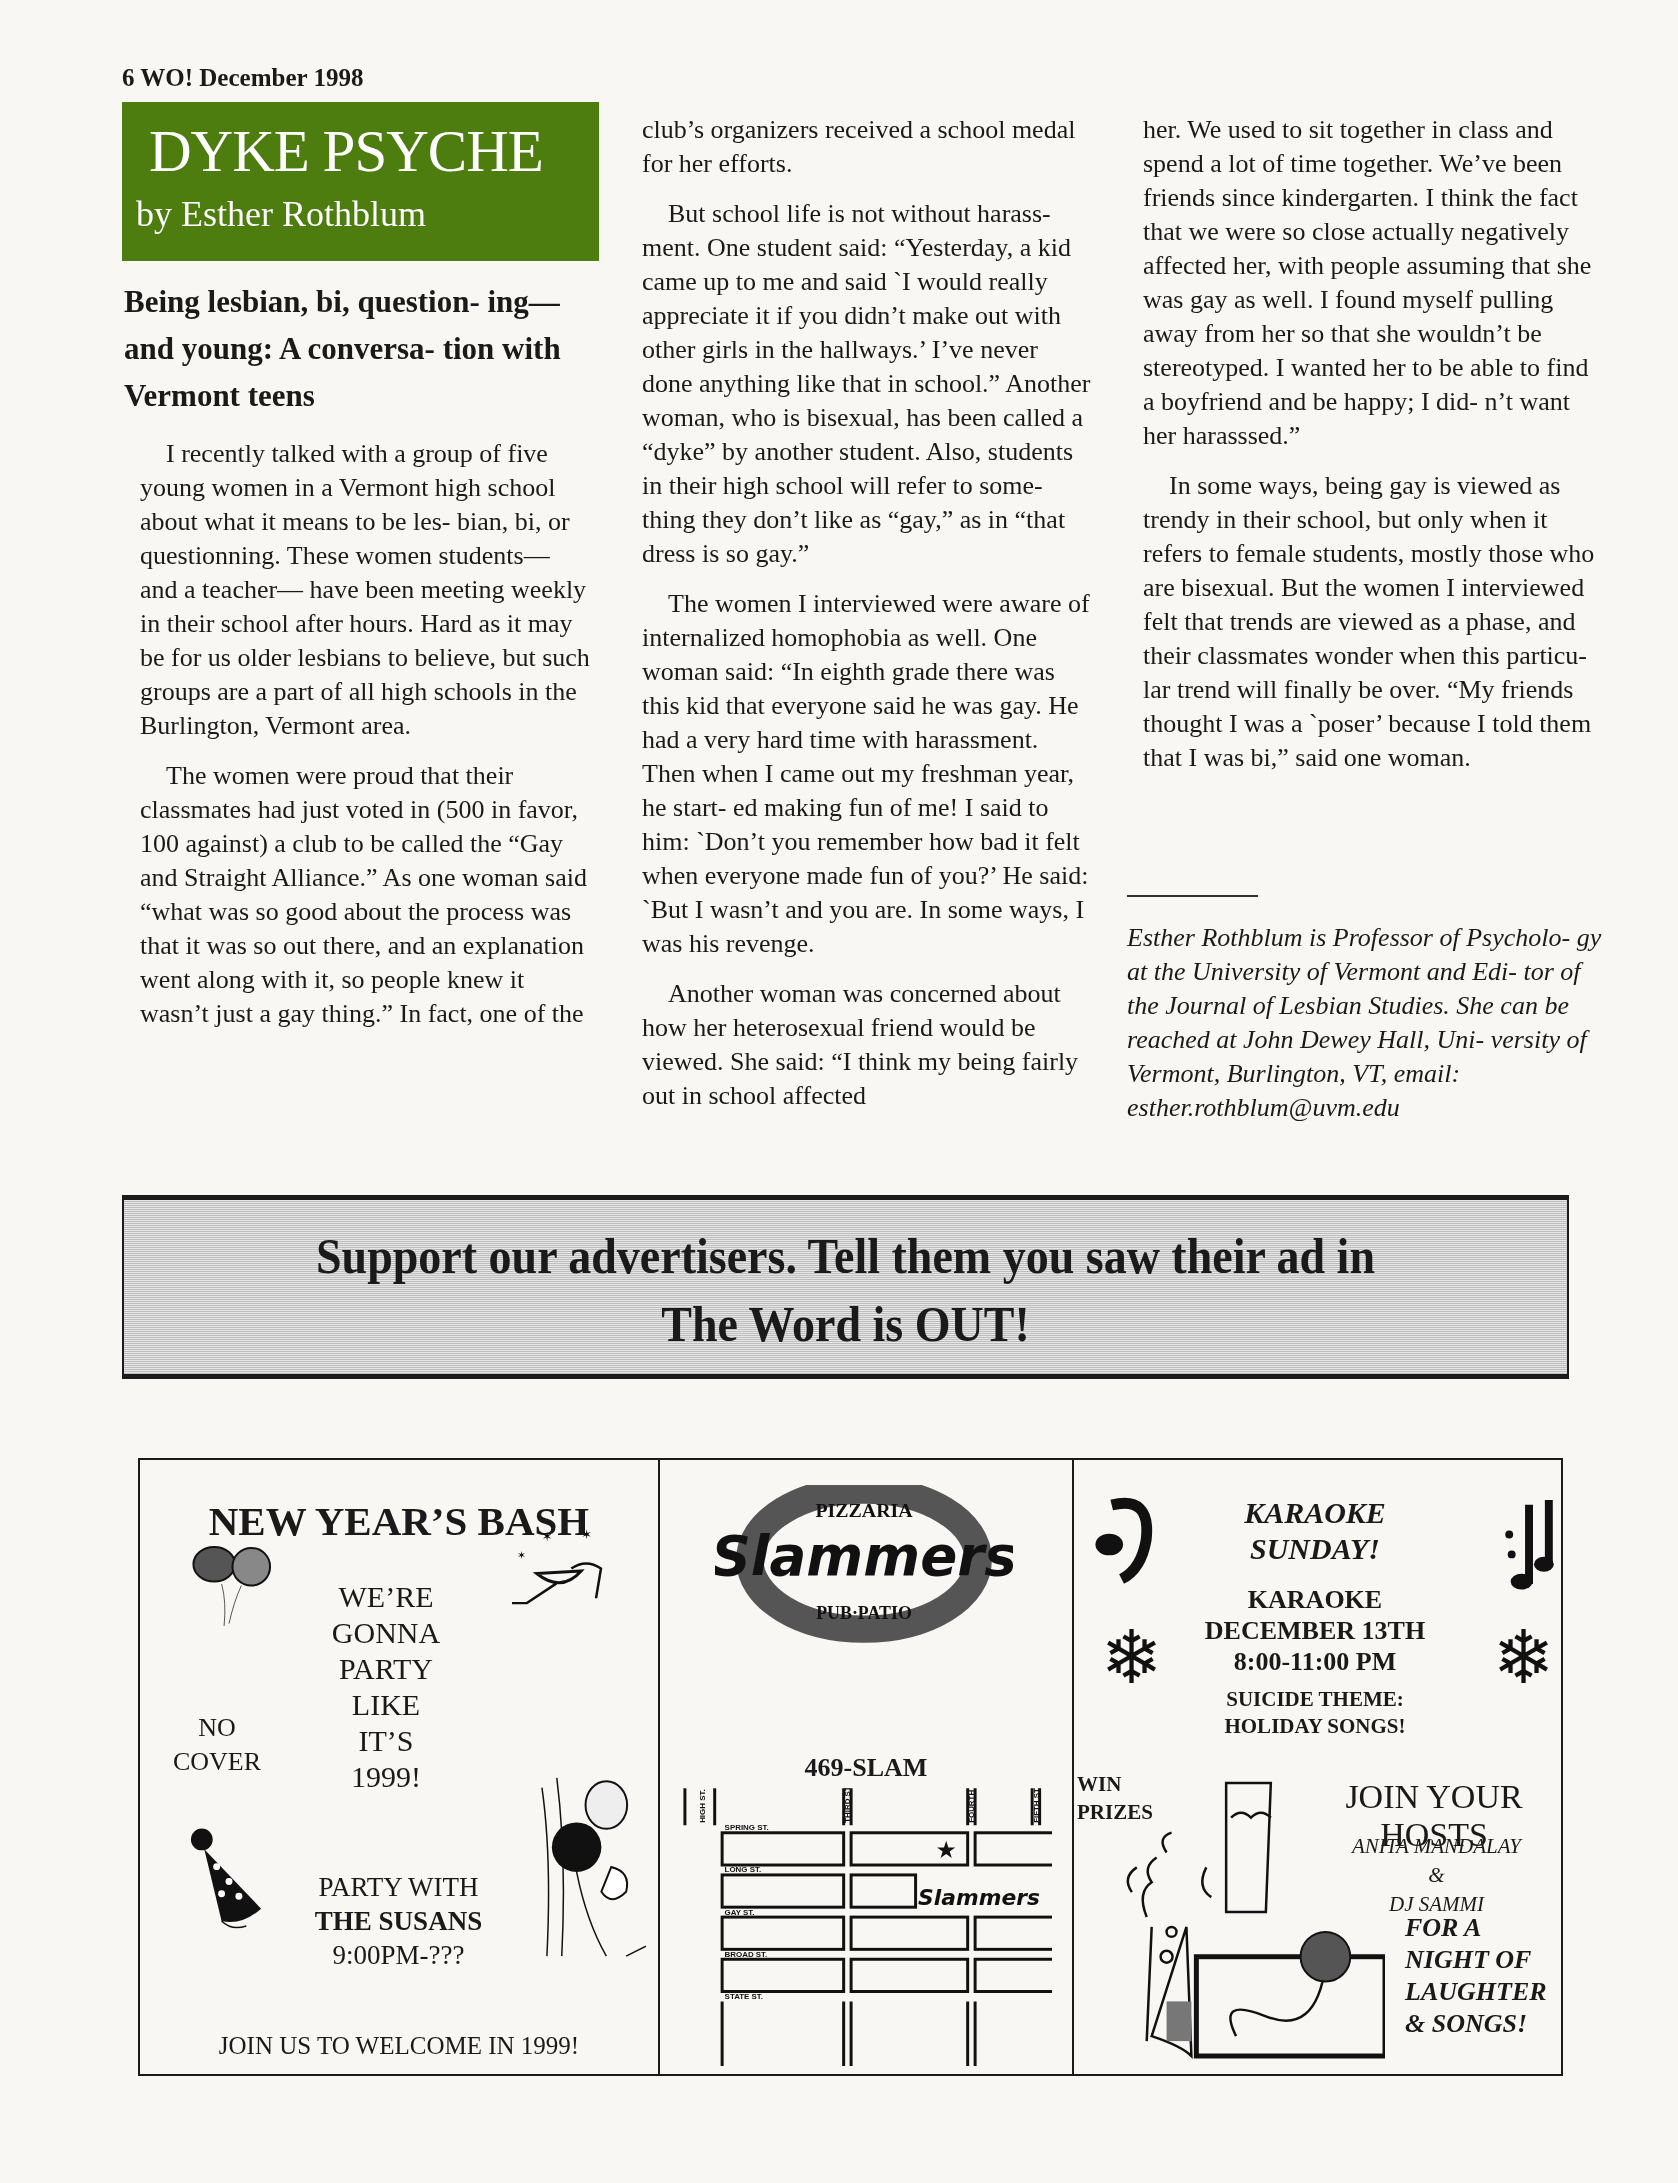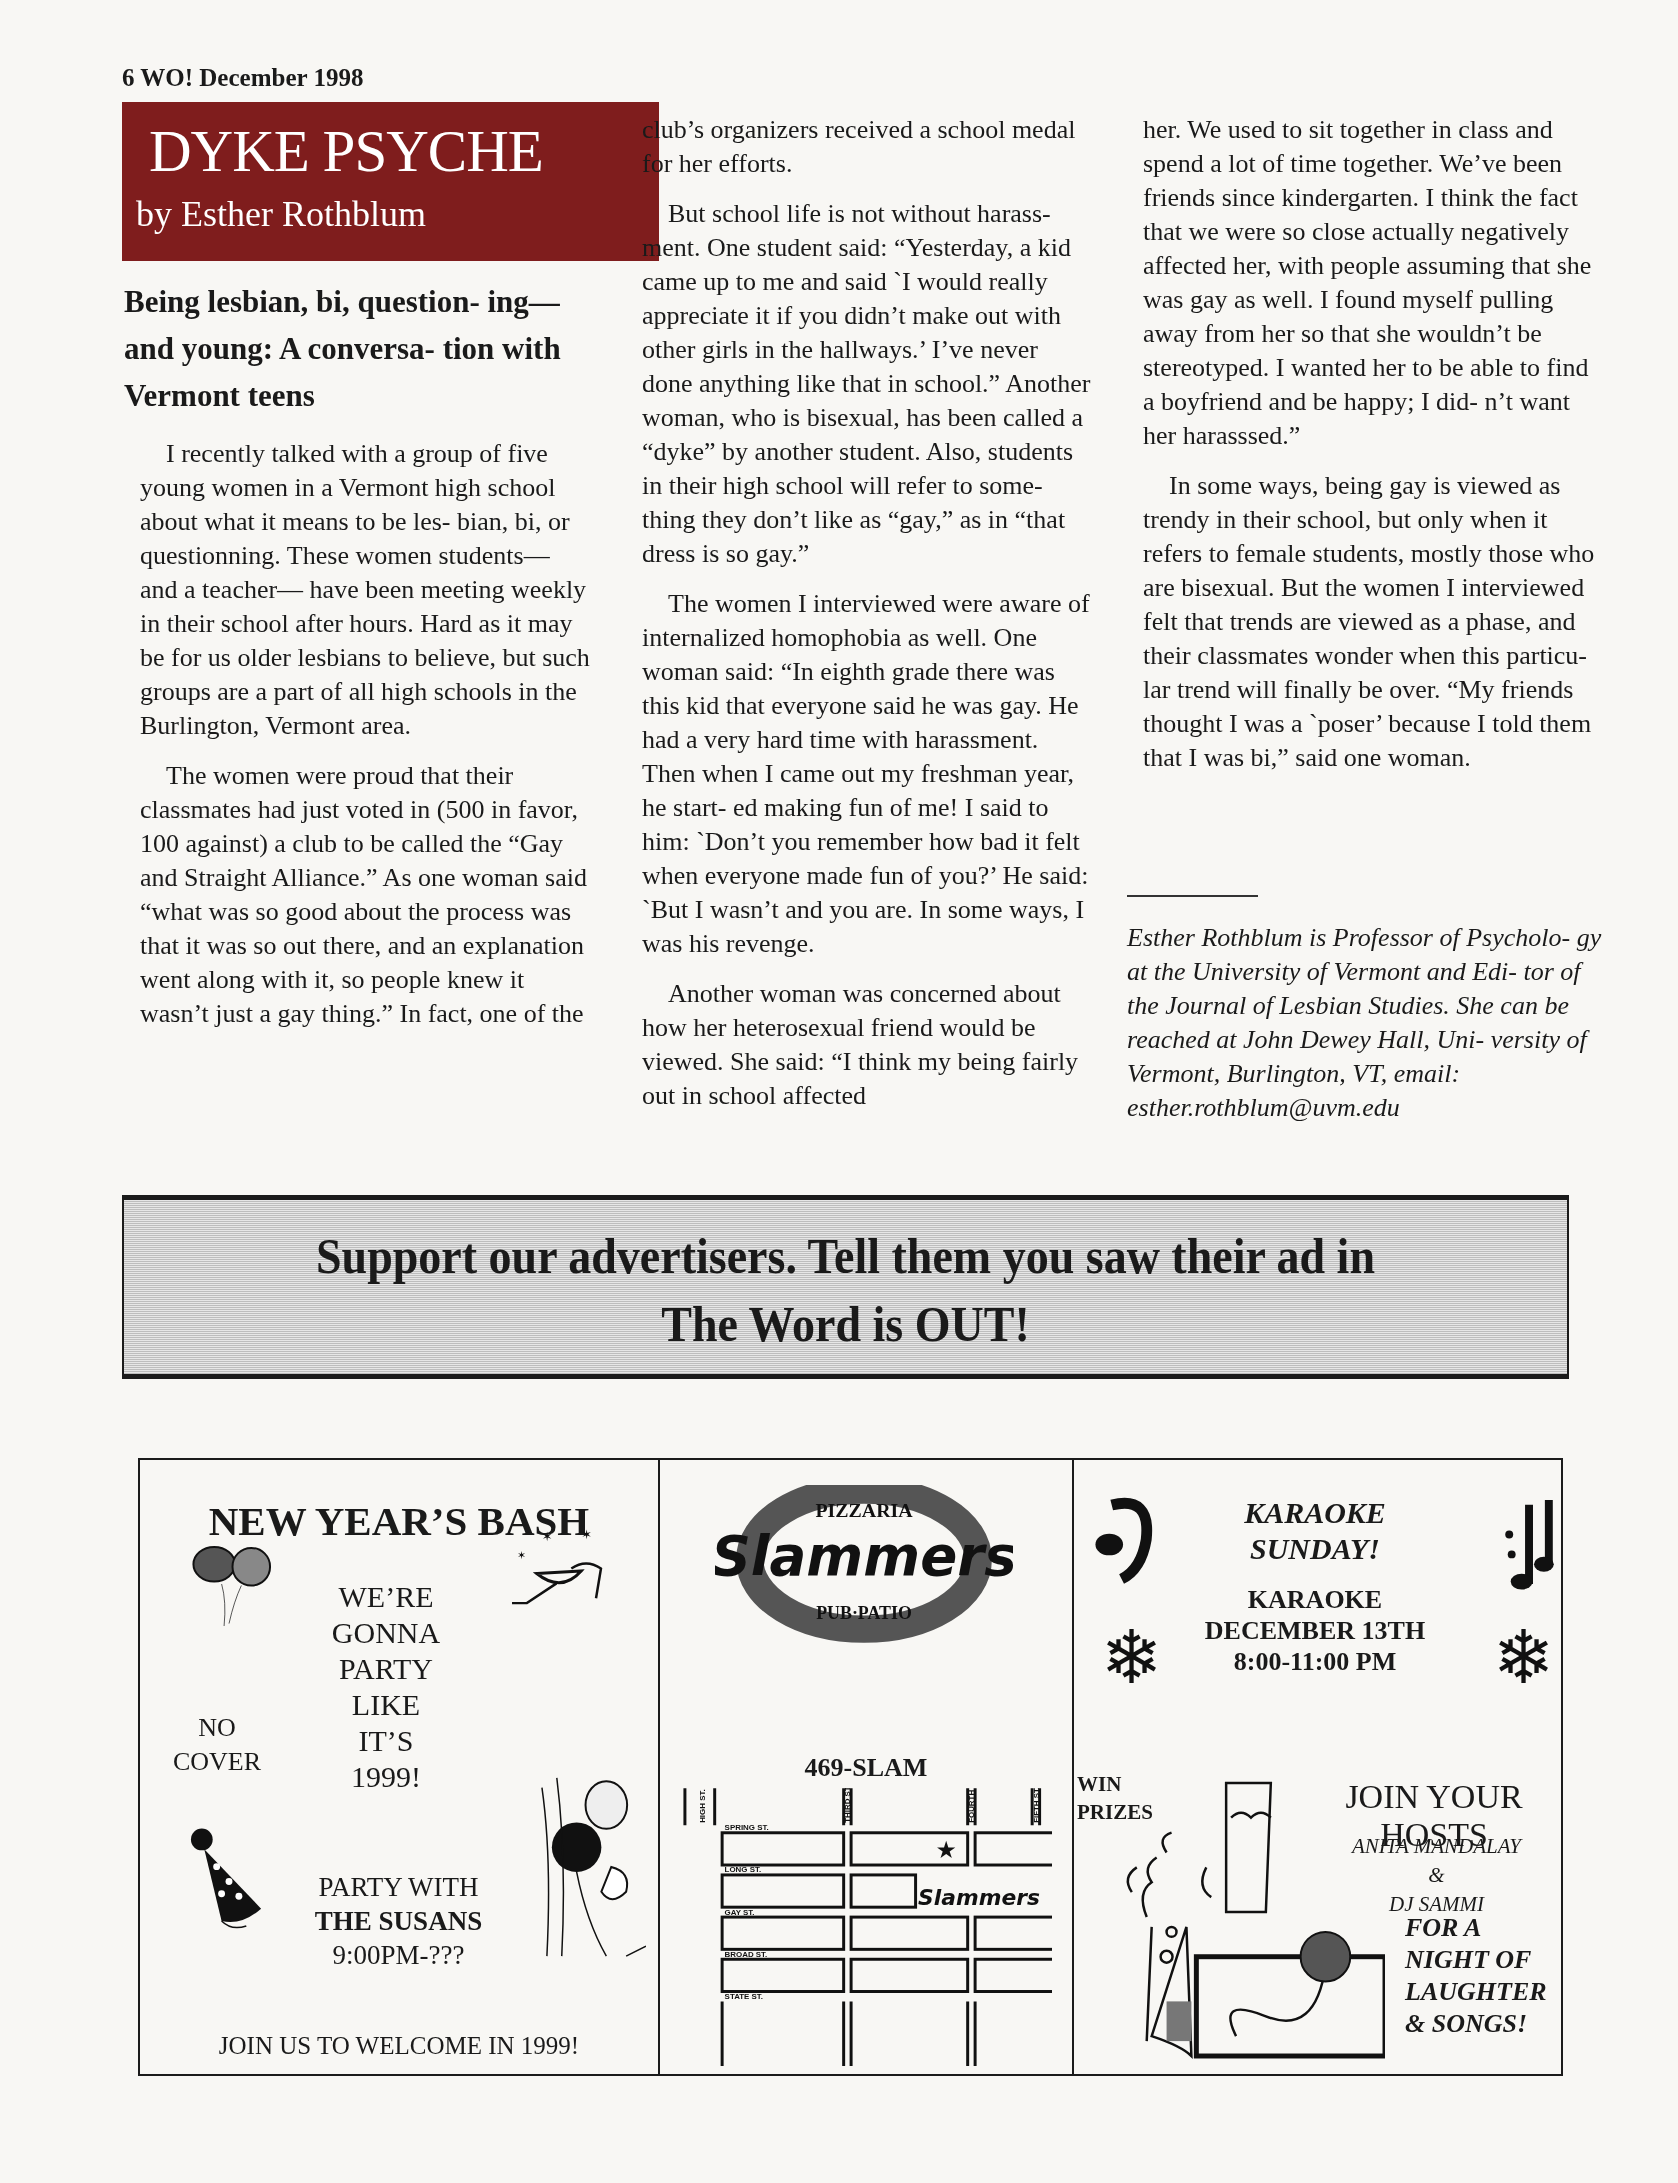--- a/index.html
+++ b/index.html
@@ -10,22 +10,22 @@
     overflow: hidden;
     font-family: "Liberation Serif", "DejaVu Serif", serif;
     color: #1a1a1a;
   }
   .folio {
     position: absolute; left: 122px; top: 64px;
     font-size: 25px; font-weight: bold; letter-spacing: 0px;
   }
   .masthead {
     position: absolute; left: 122px; top: 102px;
-    width: 537px; height: 159px;
-    background: #7f1d1d; color: #ffffff;
+    width: 477px; height: 159px;
+    background: #4d7c0f; color: #ffffff;
   }
   .masthead .col-title {
     position: absolute; left: 27px; top: 20px;
     font-size: 59px; letter-spacing: -1px; line-height: 1;
   }
   .masthead .byline {
     position: absolute; left: 14px; top: 94px;
     font-size: 36px; line-height: 1;
   }
   .headline {
@@ -259,20 +259,24 @@
     </svg>
     <div class="abs when">
       <div>KARAOKE</div>
       <div>DECEMBER 13TH</div>
       <div>8:00-11:00 PM</div>
     </div>
     <svg class="abs" style="left:412px;top:161px" width="79" height="79" viewBox="0 0 160 160">
       <text x="80" y="125" text-anchor="middle" font-size="150" fill="#111">❄</text>
     </svg>
 
+    <div class="abs theme">
+      <div>SUICIDE THEME:</div>
+      <div>HOLIDAY SONGS!</div>
+    </div>
 
     <div class="abs win">
       <div>WIN</div>
       <div>PRIZES</div>
     </div>
 
     <svg class="abs art" viewBox="0 0 560 600">
       <g stroke="#111" stroke-width="5" fill="none">
         <path d="M80 300 Q60 250 90 230 Q70 200 100 180 M120 170 Q100 140 130 130 M50 250 Q30 220 60 200"></path>
         <path d="M90 320 L80 550 M160 320 L170 580 Q150 560 90 540 Z"></path>

